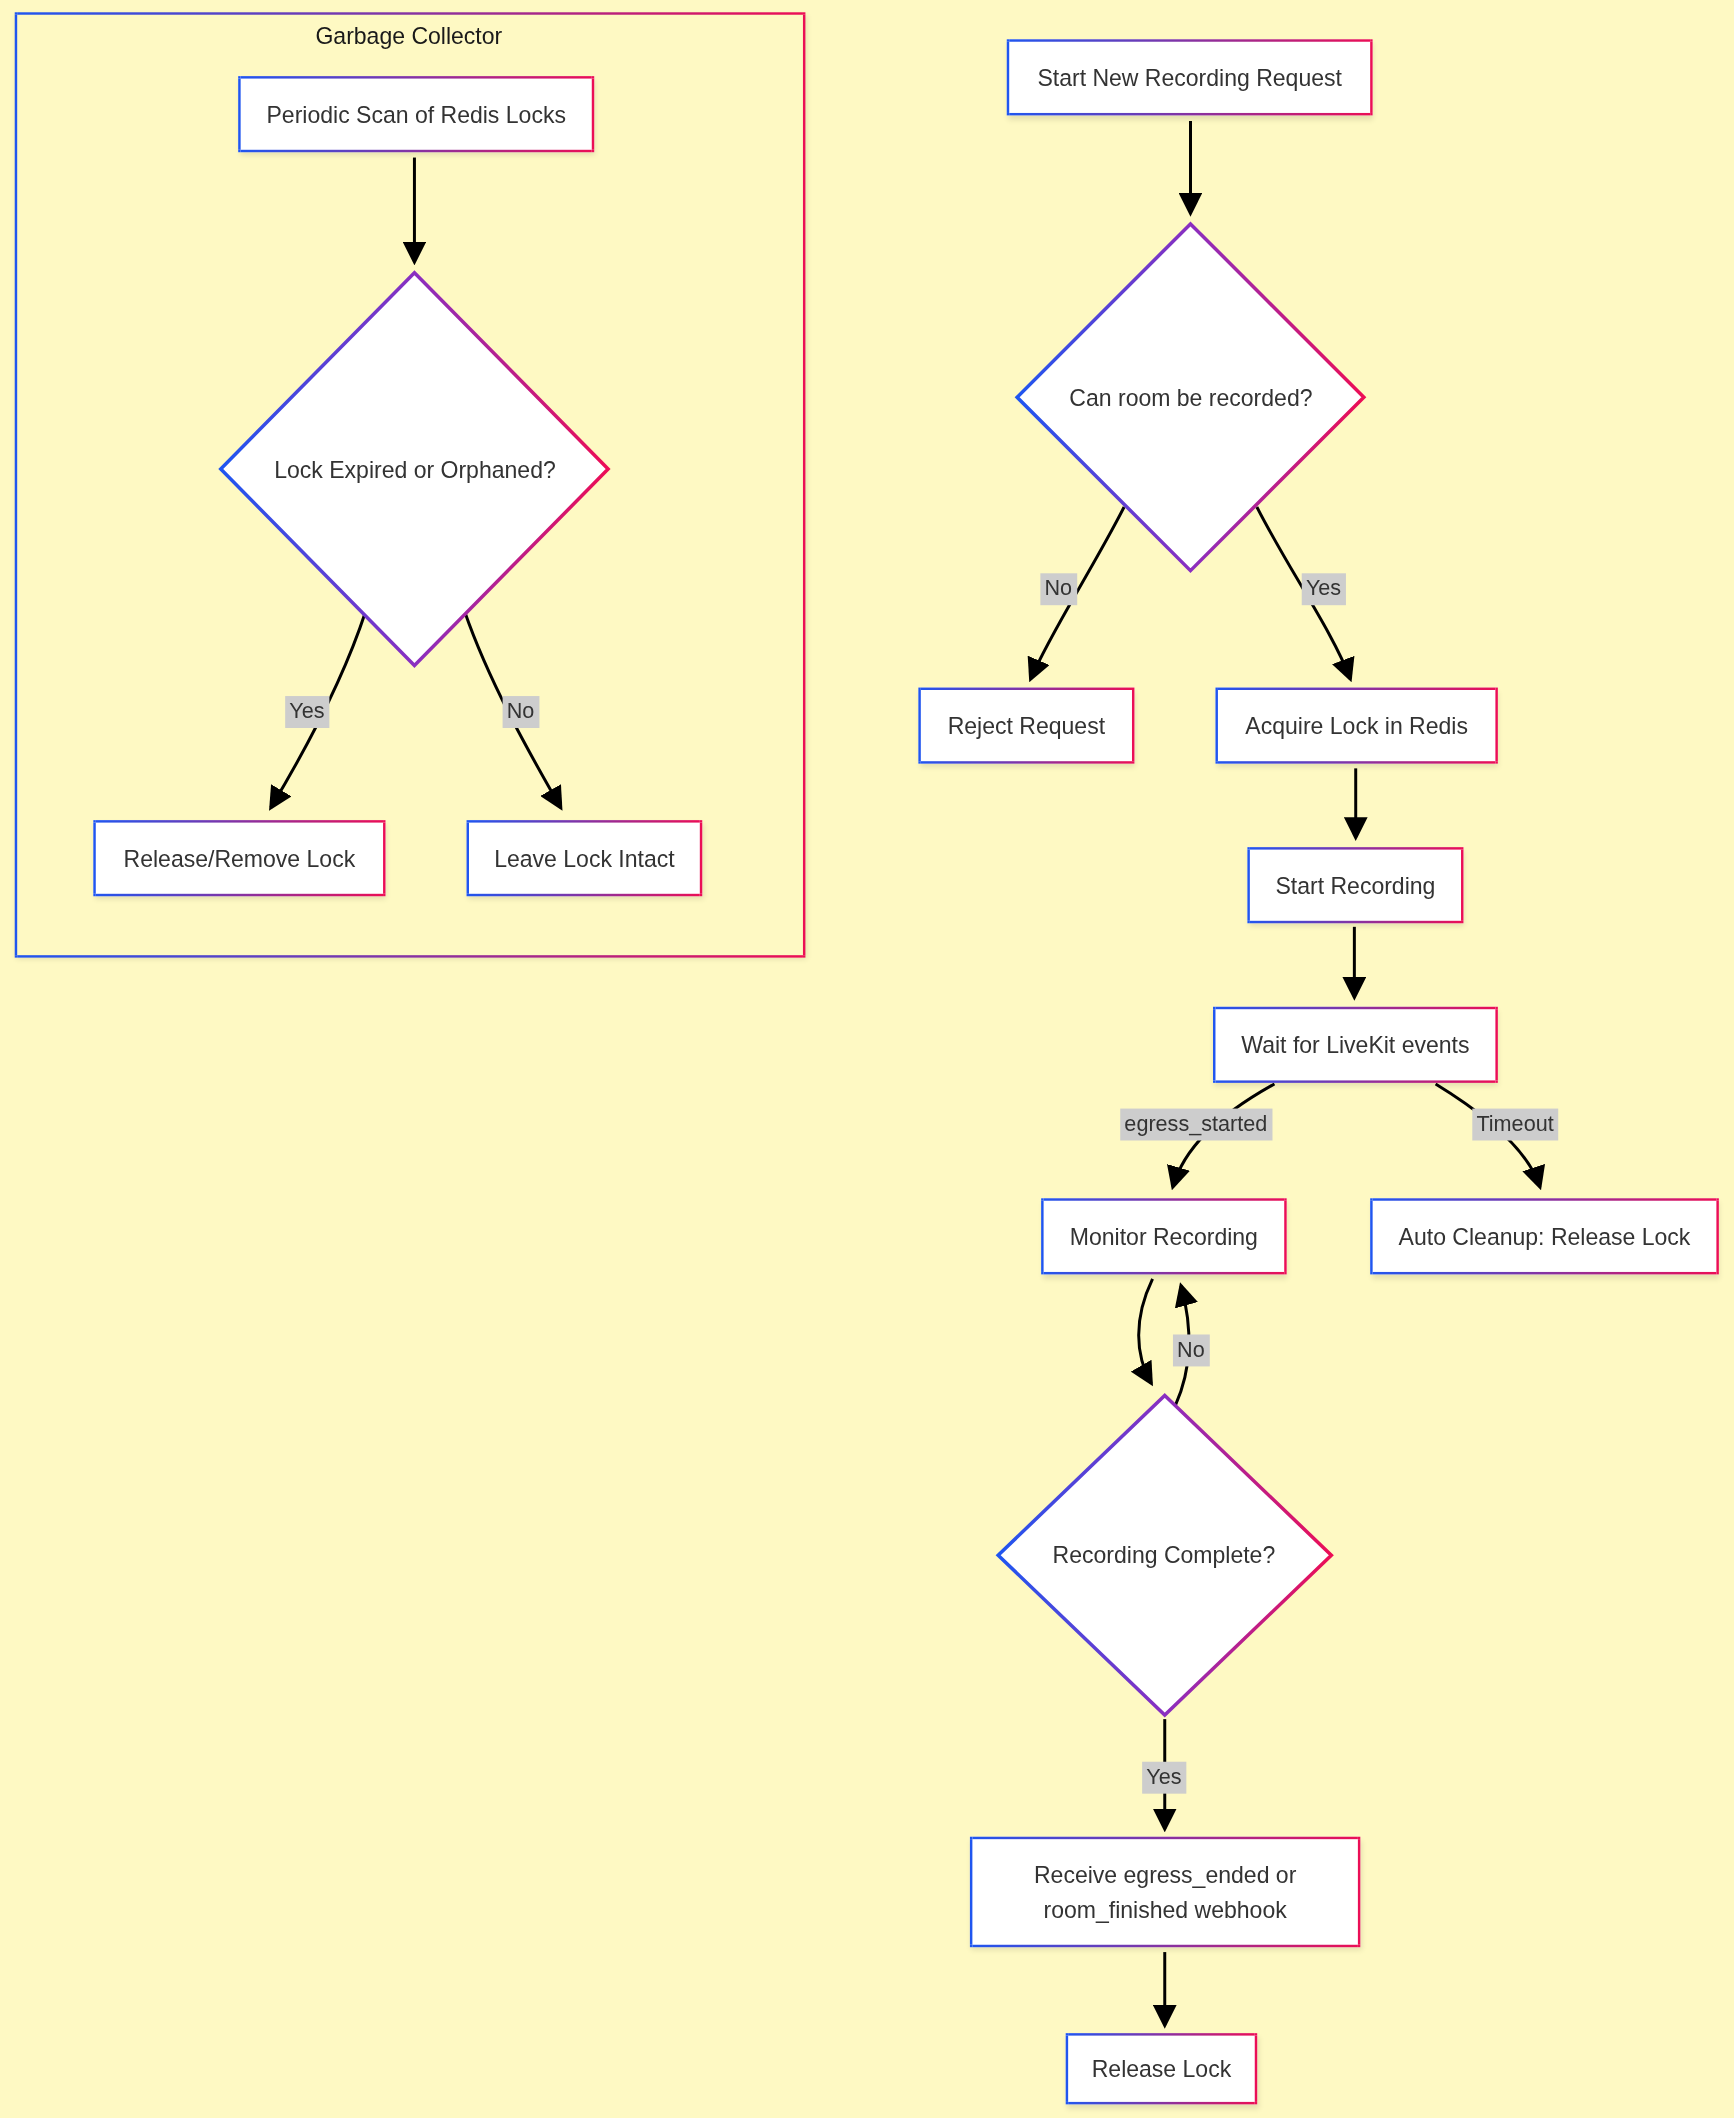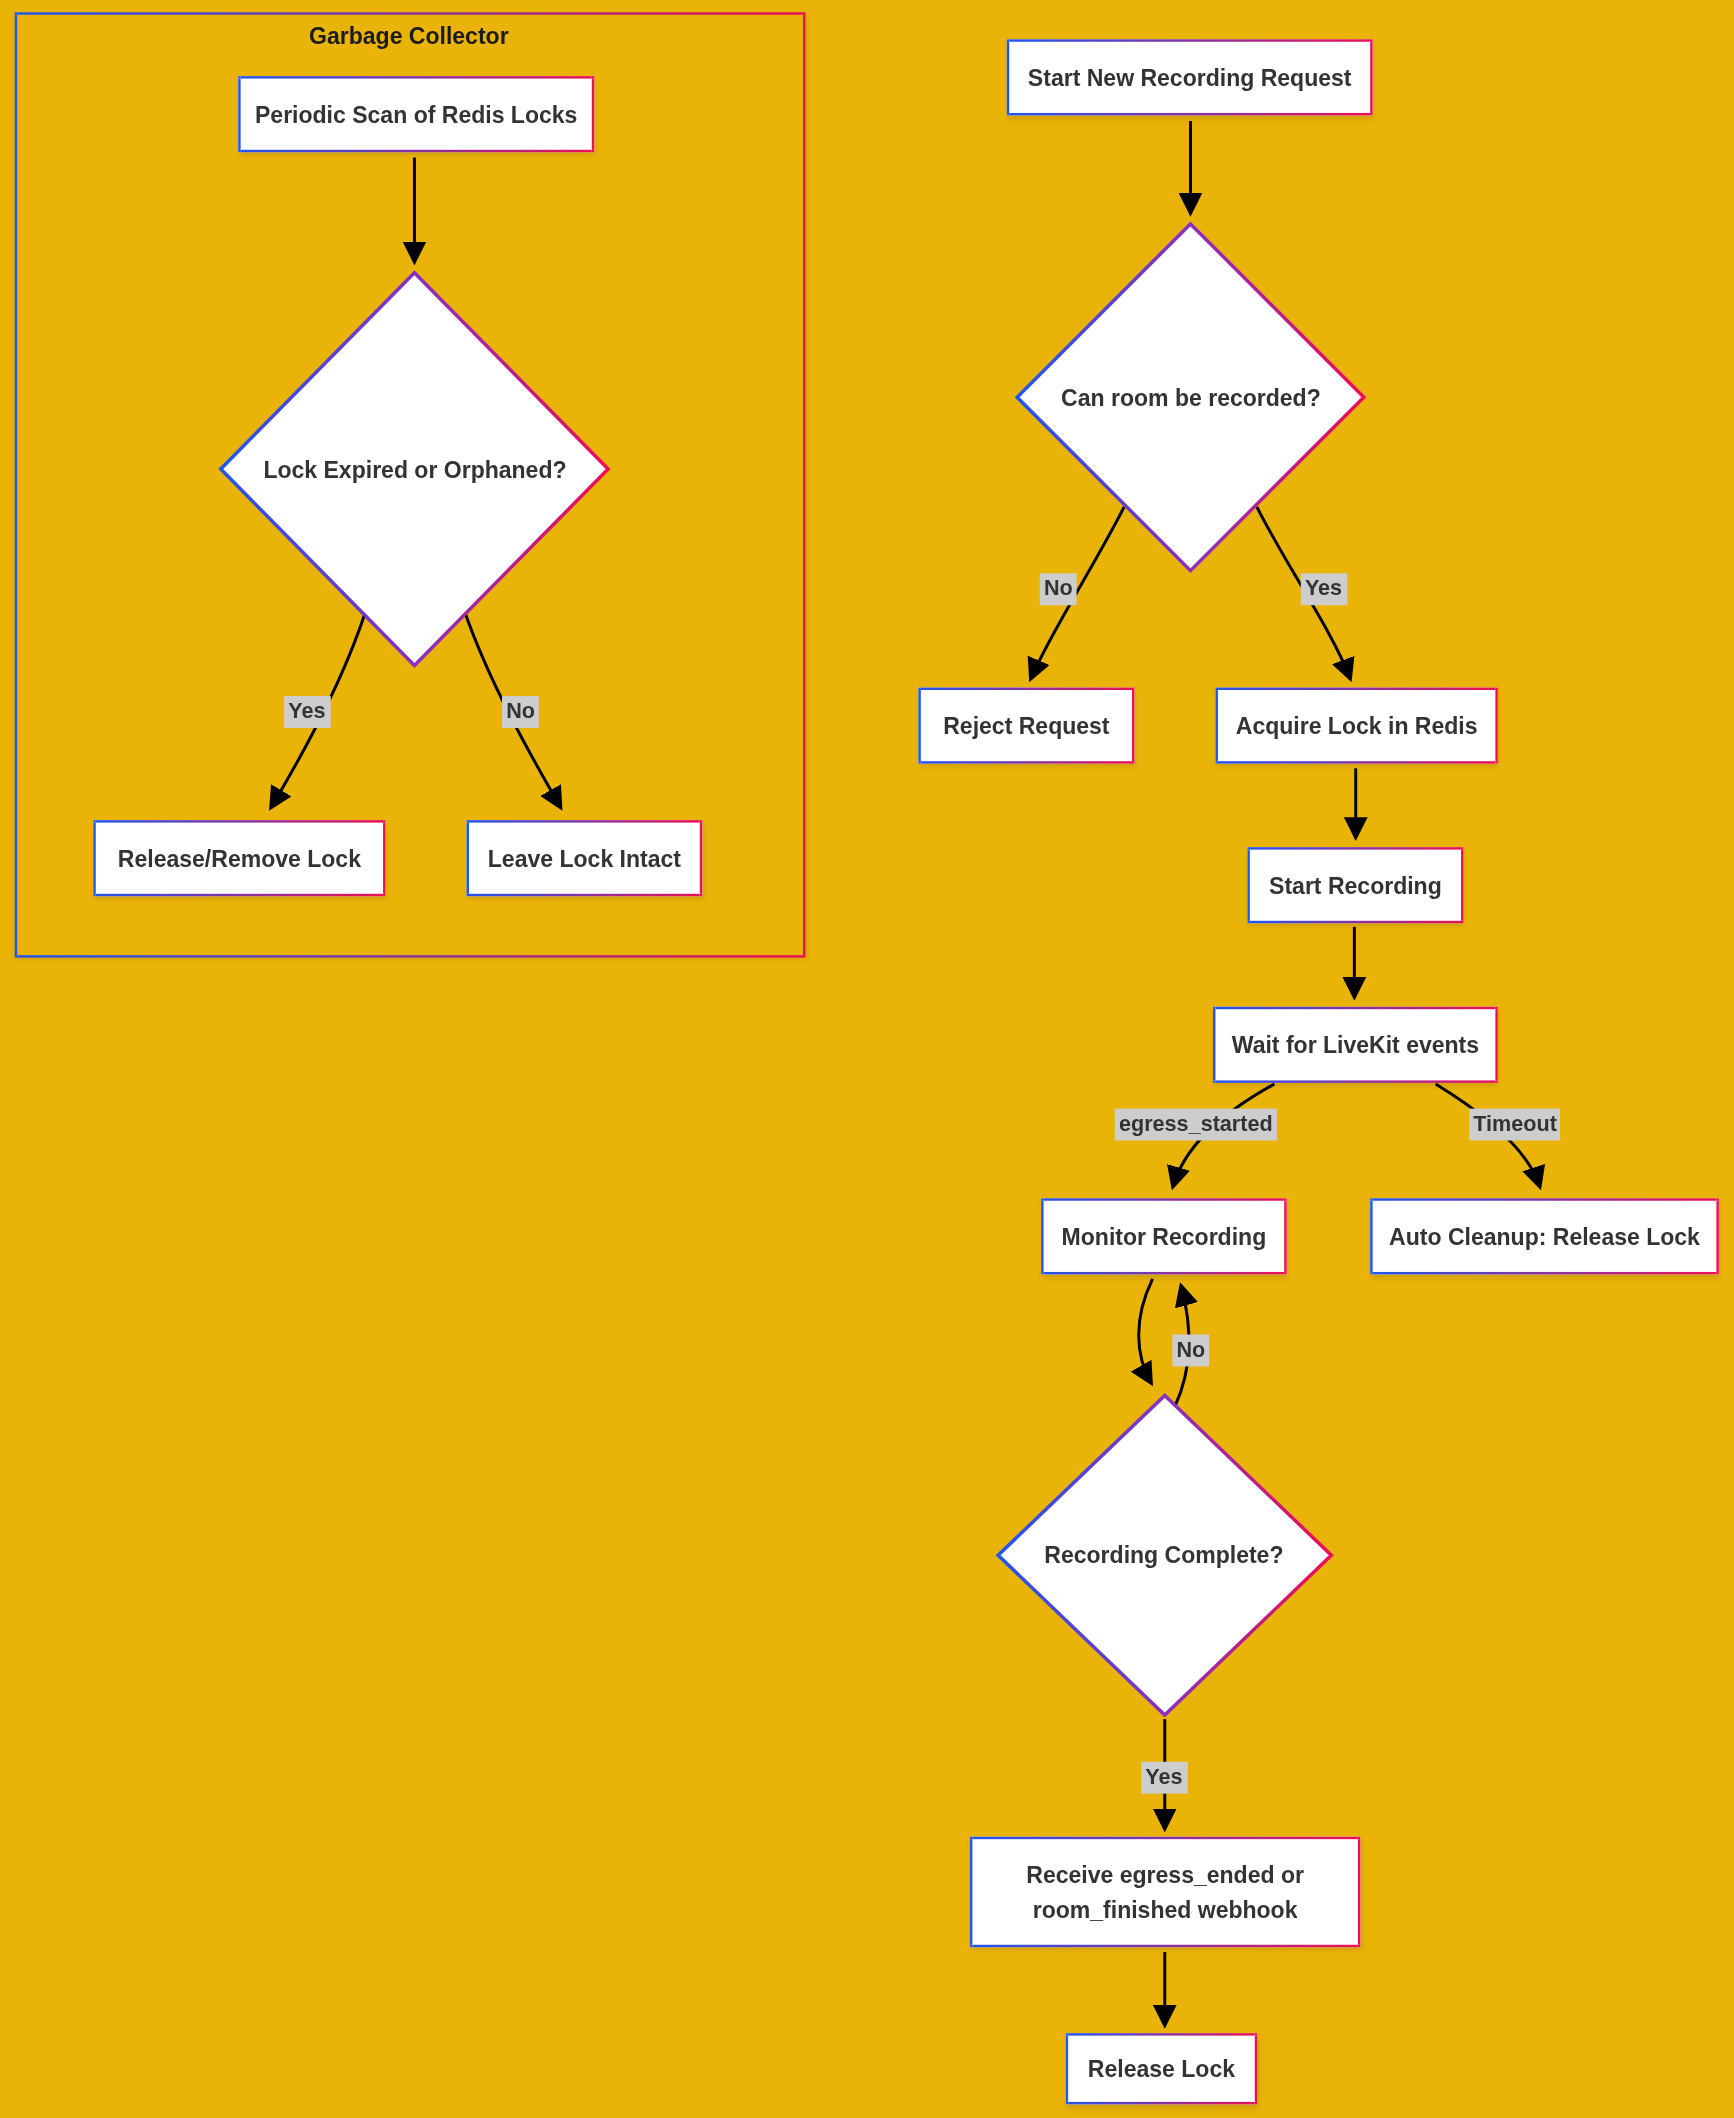--- a/index.html
+++ b/index.html
@@ -6,22 +6,21 @@
     margin: 0;
     padding: 0;
     background: #ffffff;
     font-family: "Liberation Sans", sans-serif;
   }
   #stage {
     position: relative;
     width: 1734px;
     height: 2119px;
     overflow: hidden;
-    background: #eab308;
-    font-weight: bold;
+    background: #fef9c3;
   }
   #canvas {
     position: absolute;
     left: 0; top: 0;
     width: 706px;
     height: 863px;
     transform: scale(2.4555);
     transform-origin: 0 0;
   }
   #edges-svg {

